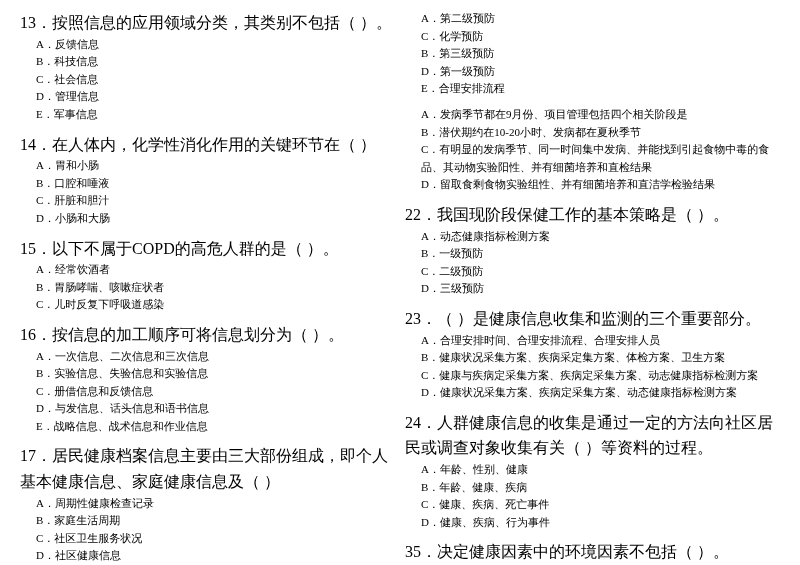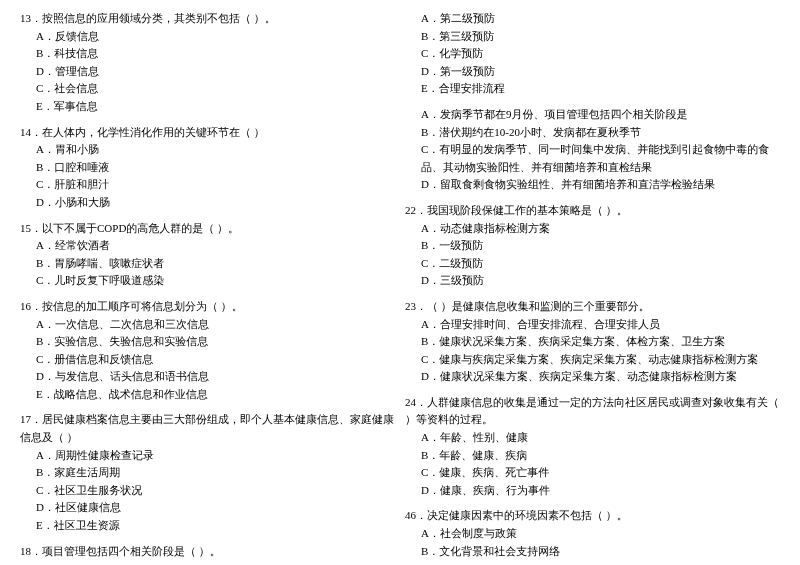--- a/index.html
+++ b/index.html
@@ -24,41 +24,41 @@
       flex: 1;
       display: flex;
       flex-direction: column;
       gap: 4px;
     }
     .question-block {
       margin-bottom: 4px;
       line-height: 1.6;
     }
     .question-title {
-      font-size: 11px;
+      font-size: 16px;
       line-height: 1.6;
       text-indent: 0;
     }
     .option {
       padding-left: 16px;
       font-size: 11px;
       line-height: 1.6;
     }
   </style>
 </head>
 <body>
 
 <div class="page-content">
   <div class="column" id="left-col">
       <div class="question-block">
         <div class="question-title">13．按照信息的应用领域分类，其类别不包括（  ）。</div>
         <div class="option">A．反馈信息</div>
         <div class="option">B．科技信息</div>
+        <div class="option">C．社会信息</div>
         <div class="option">D．管理信息</div>
-        <div class="option">C．社会信息</div>
         <div class="option">E．军事信息</div>
       </div>
       <div class="question-block">
         <div class="question-title">14．在人体内，化学性消化作用的关键环节在（  ）</div>
         <div class="option">A．胃和小肠</div>
         <div class="option">B．口腔和唾液</div>
         <div class="option">C．肝脏和胆汁</div>
         <div class="option">D．小肠和大肠</div>
       </div>
       <div class="question-block">
@@ -83,22 +83,22 @@
         <div class="option">D．社区健康信息</div>
         <div class="option">E．社区卫生资源</div>
       </div>
       <div class="question-block">
         <div class="question-title">18．项目管理包括四个相关阶段是（  ）。</div>
       </div>
     </div>
   <div class="column" id="right-col">
       <div class="question-block">
         <div class="option">A．第二级预防</div>
+        <div class="option">C．化学预防</div>
         <div class="option">B．第三级预防</div>
-        <div class="option">C．化学预防</div>
         <div class="option">D．第一级预防</div>
         <div class="option">E．合理安排流程</div>
       </div>
       <div class="question-block">
         <div class="option">A．发病季节都在9月份、项目管理包括四个相关阶段是</div>
         <div class="option">B．潜伏期约在10-20小时、发病都在夏秋季节</div>
         <div class="option">C．有明显的发病季节、同一时间集中发病、并能找到引起食物中毒的食品、其动物实验阳性、并有细菌培养和直检结果</div>
         <div class="option">D．留取食剩食物实验组性、并有细菌培养和直洁学检验结果</div>
       </div>
       <div class="question-block">
@@ -116,18 +116,18 @@
         <div class="option">D．健康状况采集方案、疾病定采集方案、动态健康指标检测方案</div>
       </div>
       <div class="question-block">
         <div class="question-title">24．人群健康信息的收集是通过一定的方法向社区居民或调查对象收集有关（  ）等资料的过程。</div>
         <div class="option">A．年龄、性别、健康</div>
         <div class="option">B．年龄、健康、疾病</div>
         <div class="option">C．健康、疾病、死亡事件</div>
         <div class="option">D．健康、疾病、行为事件</div>
       </div>
       <div class="question-block">
-        <div class="question-title">46．决定健康因素中的环境因素不包括（  ）。</div>
+        <div class="question-title">35．决定健康因素中的环境因素不包括（  ）。</div>
         <div class="option">A．社会制度与政策</div>
         <div class="option">B．文化背景和社会支持网络</div>
       </div>
     </div>
 </div>
 
 </body></html>

